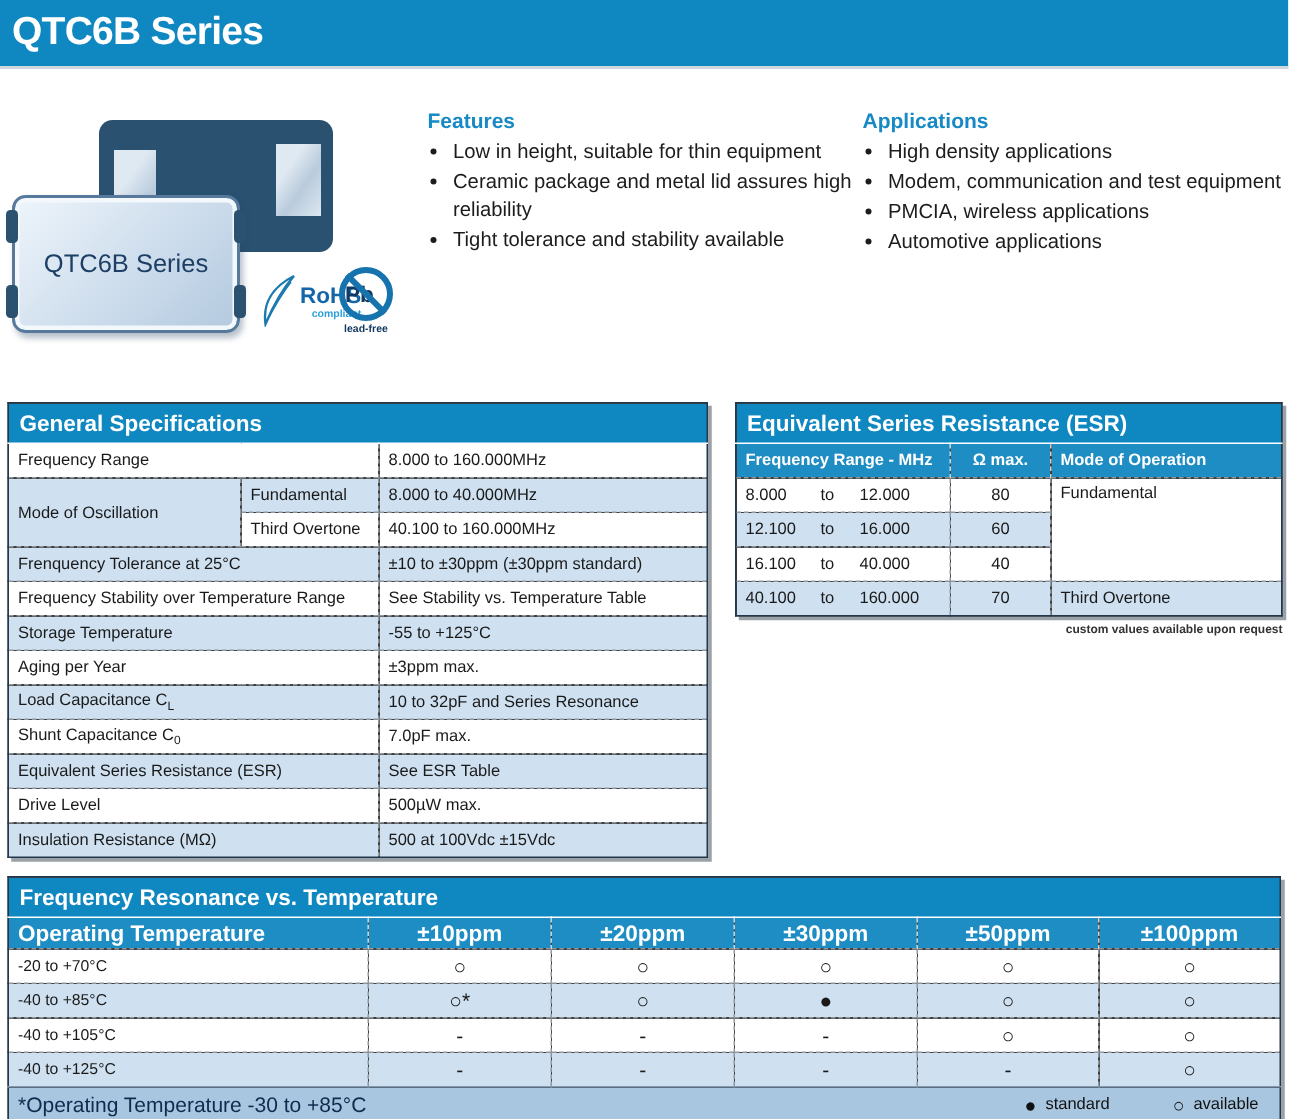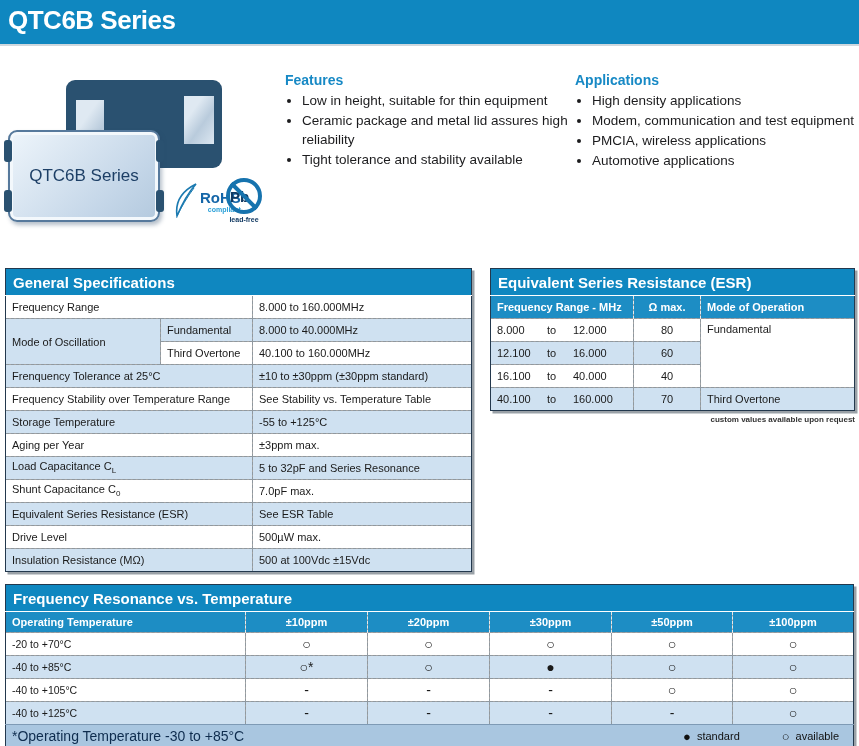--- a/index.html
+++ b/index.html
@@ -39,21 +39,21 @@
   
   .features{position:absolute;left:237px;top:72px;width:322px;margin-left:48px;}
   .applications{position:absolute;left:575px;top:72px;width:290px;}
   .blk-heading{color:#1789c5;font-weight:bold;font-size:14px;margin:0 0 3px 0;}
   .blk ul{margin:0;padding-left:17px;font-size:13.5px;line-height:1.42;color:#1c1c1e;}
   .blk li{margin-bottom:1px;}
   .applications li{white-space:nowrap;}
 
   
   table.tbl{border-collapse:collapse;table-layout:fixed;font-size:11px;color:#1a1a1a;
-            border:1.5px solid #23384d;box-shadow:2.5px 2.5px 0 #9aa1a7;background:#a3a3a3;}
+            border:1.5px solid #23384d;box-shadow:2.5px 2.5px 0 #9aa1a7;background:#404040;}
   table.tbl td{padding:0 6px;height:22px;vertical-align:middle;overflow:hidden;}
   tr.ttl td{background:#0f87c0;color:#fff;font-weight:bold;font-size:15px;height:26px;padding-left:7px;
             border-bottom:1.5px solid #ffffff;}
   tr.hdr td{background:#1d8dc4;color:#fff;font-weight:bold;font-size:11px;}
   tr.hdr td + td{border-left:1px dashed rgba(255,255,255,.75);}
   tr.w td{background:#ffffff;}
   tr.b td{background:#cfe1f1;}
   td.bg-lb{background:#cfe1f1 !important;}
   td.bg-w{background:#ffffff !important;}
   .datrow td{border-top:1px dashed #8f989f;}
@@ -64,21 +64,21 @@
   .subsc{font-size:8px;vertical-align:sub;}
 
   .esrwrap{position:absolute;left:490px;top:268px;width:365px;}
   .esr{width:365px;}
   .esr .f{display:inline-block;width:50px;}
   .esr .t{display:inline-block;width:26px;}
   .esr td.modecell{vertical-align:top;padding-top:4px;}
   .esr-note{margin-top:4px;text-align:right;font-size:8px;font-weight:bold;color:#333;}
 
   .stab{position:absolute;left:5px;top:584px;width:848px;}
-  .stab tr.hdr td{height:20px;font-size:11px;}
+  .stab tr.hdr td{height:20px;font-size:15px;}
   td.sym{text-align:center;font-size:14px;line-height:1;}
   td.temp{font-size:10.5px;}
   tr.ftr td{background:#a9c6e0;border-top:1px solid #7e9ab5;height:22px;}
   .ftr-flex{display:flex;align-items:center;justify-content:space-between;}
   .fnote{font-size:14px;font-weight:normal;color:#0e2c4e;}
   .legend{display:flex;align-items:center;gap:6px;font-size:11px;color:#111;margin-right:8px;}
   .legend .gap{width:30px;}
   .lsym{font-size:13px;line-height:1;}
 </style>
 </head>
@@ -174,21 +174,21 @@
       <td colspan="2">Storage Temperature</td>
       <td class="vsep">-55 to +125°C</td>
         </tr>
     <tr class="w datrow">
       <td colspan="2">Aging per Year</td>
       <td class="vsep">±3ppm max.</td>
         </tr>
     <tr class="b datrow">
       <td colspan="2">
         <span>Load Capacitance C</span><span class="subsc">L</span></td>
-      <td class="vsep">5 to 32pF and Series Resonance</td>
+      <td class="vsep">10 to 32pF and Series Resonance</td>
         </tr>
     <tr class="w datrow">
       <td colspan="2">
         <span>Shunt Capacitance C</span><span class="subsc">0</span></td>
       <td class="vsep">7.0pF max.</td>
         </tr>
     <tr class="b datrow">
       <td colspan="2">Equivalent Series Resistance (ESR)</td>
       <td class="vsep">See ESR Table</td>
         </tr>

